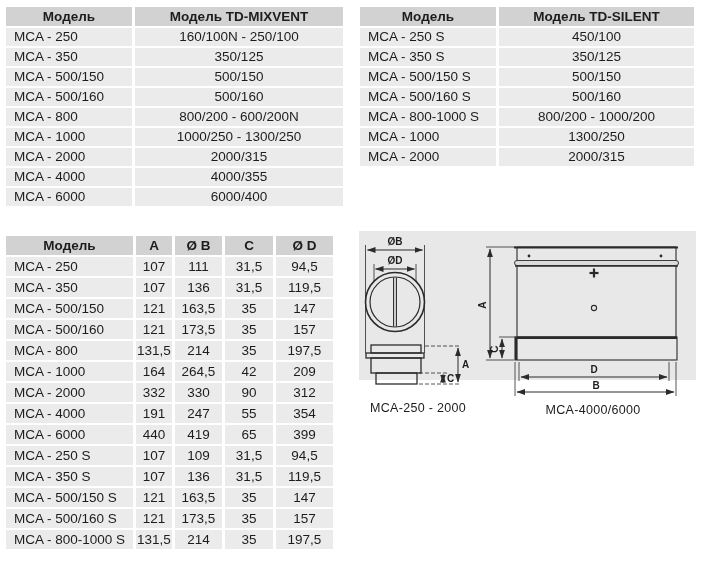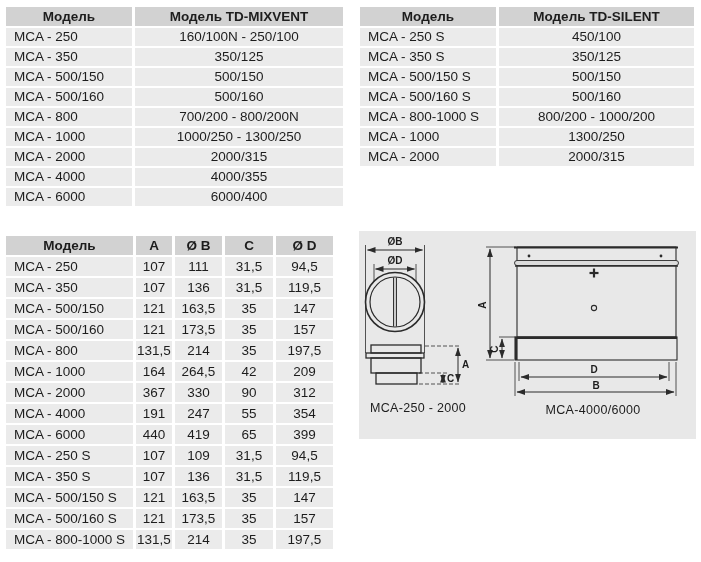--- a/index.html
+++ b/index.html
@@ -22,21 +22,21 @@
     background:#ebebeb; font-size:13.5px;
     height:18px; line-height:18px; text-align:center; padding:0;
     white-space:nowrap;
   }
   .tbl td.name { text-align:left; padding-left:8px; }
   #tbl-mixvent { left:3px; top:5px; width:343px; }
   #tbl-silent  { left:357px; top:5px; width:340px; }
   #tbl-dims    { left:3px; top:234px; width:333px; }
   #tbl-dims td { height:19px; line-height:19px; }
   .diagram-panel {
-    position:absolute; left:359px; top:231px; width:337px; height:208px;
+    position:absolute; left:359px; top:231px; width:337px; height:149px;
     background:#e8e8e8;
   }
   .diagram-panel svg { display:block; }
   svg text {
     font-family:"Liberation Sans", sans-serif; fill:#1d1d1d;
   }
   .dimlab { font-size:10px; font-weight:bold; }
   .modlab { font-size:12.5px; letter-spacing:0.3px; }
 </style>
 </head>
@@ -66,21 +66,21 @@
       <tr>
       <td class="name">MCA - 500/150</td>
       <td>500/150</td>
     </tr>
       <tr>
       <td class="name">MCA - 500/160</td>
       <td>500/160</td>
     </tr>
       <tr>
       <td class="name">MCA - 800</td>
-      <td>700/200 - 800/200N</td>
+      <td>800/200 - 600/200N</td>
     </tr>
       <tr>
       <td class="name">MCA - 1000</td>
       <td>1000/250 - 1300/250</td>
     </tr>
       <tr>
       <td class="name">MCA - 2000</td>
       <td>2000/315</td>
     </tr>
       <tr>
@@ -194,21 +194,21 @@
     </tr>
       <tr>
       <td class="name">MCA - 1000</td>
       <td>164</td>
       <td>264,5</td>
       <td>42</td>
       <td>209</td>
     </tr>
       <tr>
       <td class="name">MCA - 2000</td>
-      <td>367</td>
+      <td>332</td>
       <td>330</td>
       <td>90</td>
       <td>312</td>
     </tr>
       <tr>
       <td class="name">MCA - 4000</td>
       <td>191</td>
       <td>247</td>
       <td>55</td>
       <td>354</td>

